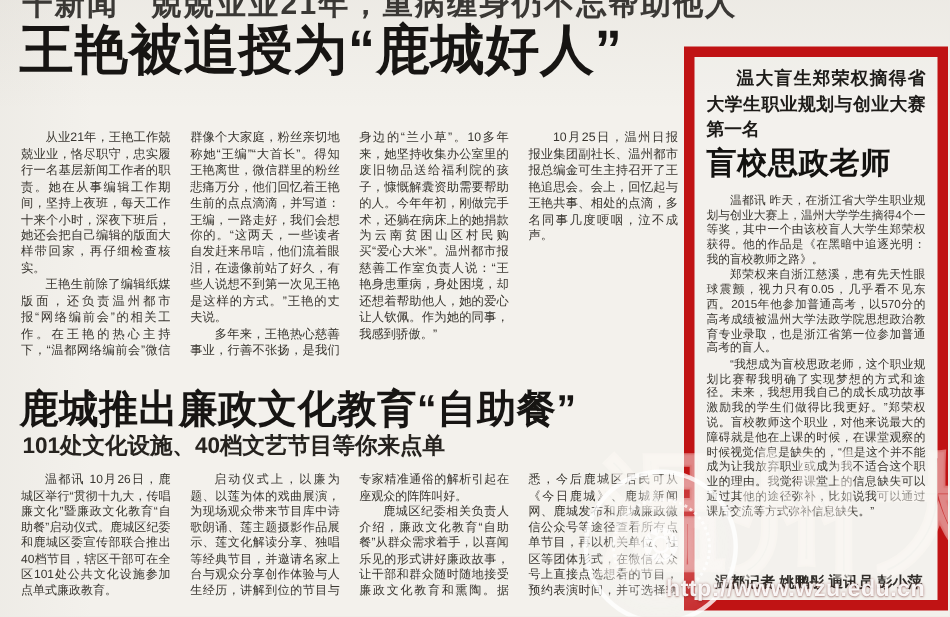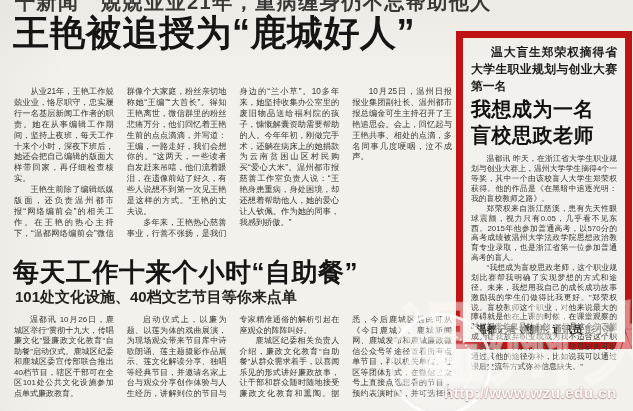--- a/index.html
+++ b/index.html
@@ -42,21 +42,21 @@
     position:absolute; left:15px; top:288px;
     font-size:15px; font-weight:600; white-space:nowrap; color:#26231f;
   }
   .second-body {
     position:absolute; left:14px; top:315px; width:438px; height:94px;
     column-count:4; column-gap:13px; column-fill:auto;
     font-size:8px; line-height:1.32; overflow:hidden; color:#38352f;
   }
   
   .boxed-article {
-    position:absolute; left:456px; top:31px; width:176px; height:318px;
+    position:absolute; left:456px; top:31px; width:176px; height:376px;
     box-sizing:border-box; border:7px solid #c01314;
     padding:6px 8px 5px 8px; background:rgba(255,255,255,0.06);
   }
   .boxed-kicker {
     font-size:11.8px; font-weight:800; line-height:1.42;
     text-indent:1.7em; text-align:justify; color:#1d1b18;
   }
   .boxed-headline {
     margin-top:3px; font-size:20px; font-weight:900; line-height:1.28;
     letter-spacing:0.5px; color:#131210;
@@ -107,34 +107,33 @@
     <div class="lead-body">
       <p>从业21年，王艳工作兢兢业业，恪尽职守，忠实履行一名基层新闻工作者的职责。她在从事编辑工作期间，坚持上夜班，每天工作十来个小时，深夜下班后，她还会把自己编辑的版面大样带回家，再仔细检查核实。</p>
       <p>王艳生前除了编辑纸媒版面，还负责温州都市报“网络编前会”的相关工作。在王艳的热心主持下，“温都网络编前会”微信群像个大家庭，粉丝亲切地称她“王编”“大首长”。得知王艳离世，微信群里的粉丝悲痛万分，他们回忆着王艳生前的点点滴滴，并写道：王编，一路走好，我们会想你的。“这两天，一些读者自发赶来吊唁，他们流着眼泪，在遗像前站了好久，有些人说想不到第一次见王艳是这样的方式。”王艳的丈夫说。</p>
       <p>多年来，王艳热心慈善事业，行善不张扬，是我们身边的“兰小草”。10多年来，她坚持收集办公室里的废旧物品送给福利院的孩子，慷慨解囊资助需要帮助的人。今年年初，刚做完手术，还躺在病床上的她捐款为云南贫困山区村民购买“爱心大米”。温州都市报慈善工作室负责人说：“王艳身患重病，身处困境，却还想着帮助他人，她的爱心让人钦佩。作为她的同事，我感到骄傲。”</p>
       <p>10月25日，温州日报报业集团副社长、温州都市报总编金可生主持召开了王艳追思会。会上，回忆起与王艳共事、相处的点滴，多名同事几度哽咽，泣不成声。</p>
 
     </div>
   </div>
 
   <div>
-    <div class="second-headline">每天工作十来个小时“自助餐”</div>
+    <div class="second-headline">鹿城推出廉政文化教育“自助餐”</div>
     <div class="second-subhead">101处文化设施、40档文艺节目等你来点单</div>
     <div class="second-body">
       <p>温都讯 10月26日，鹿城区举行“贯彻十九大，传唱廉文化”暨廉政文化教育“自助餐”启动仪式。鹿城区纪委和鹿城区委宣传部联合推出40档节目，辖区干部可在全区101处公共文化设施参加点单式廉政教育。</p>
       <p>启动仪式上，以廉为题、以莲为体的戏曲展演，为现场观众带来节目库中诗歌朗诵、莲主题摄影作品展示、莲文化解读分享、独唱等经典节目，并邀请名家上台与观众分享创作体验与人生经历，讲解到位的节目与专家精准通俗的解析引起在座观众的阵阵叫好。</p>
       <p>鹿城区纪委相关负责人介绍，廉政文化教育“自助餐”从群众需求着手，以喜闻乐见的形式讲好廉政故事，让干部和群众随时随地接受廉政文化教育和熏陶。据悉，今后鹿城区居民可从《今日鹿城》、鹿城新闻网、鹿城发布和鹿城廉政微信公众号等途径查看所有点单节目，再以机关单位、社区等团体形式，在微信公众号上直接点选想看的节目，预约表演时间，并可选择辖区101处公共文化设施之一作为观看表演的场地，包括图书馆、文化馆、城市书房、文化礼堂等。</p>
 
     </div>
   </div>
 
   <div class="boxed-article">
     <div class="boxed-kicker">温大盲生郑荣权摘得省大学生职业规划与创业大赛第一名</div>
     <div class="boxed-headline">
-      <div>我想成为一名</div>
       <div>盲校思政老师</div>
     </div>
     <div class="boxed-body">
       <p>温都讯 昨天，在浙江省大学生职业规划与创业大赛上，温州大学学生摘得4个一等奖，其中一个由该校盲人大学生郑荣权获得。他的作品是《在黑暗中追逐光明：我的盲校教师之路》。</p>
       <p>郑荣权来自浙江慈溪，患有先天性眼球震颤，视力只有0.05，几乎看不见东西。2015年他参加普通高考，以570分的高考成绩被温州大学法政学院思想政治教育专业录取，也是浙江省第一位参加普通高考的盲人。</p>
       <p>“我想成为盲校思政老师，这个职业规划比赛帮我明确了实现梦想的方式和途径。未来，我想用我自己的成长成功故事激励我的学生们做得比我更好。”郑荣权说。盲校教师这个职业，对他来说最大的障碍就是他在上课的时候，在课堂观察的时候视觉信息是缺失的，“但是这个并不能成为让我放弃职业或成为我不适合这个职业的理由。我觉得课堂上的信息缺失可以通过其他的途径弥补，比如说我可以通过课后交流等方式弥补信息缺失。”</p>
     </div>
     <div class="boxed-byline">温都记者 姚鹏彤 通讯员 彭小萍</div>
   </div>
 

